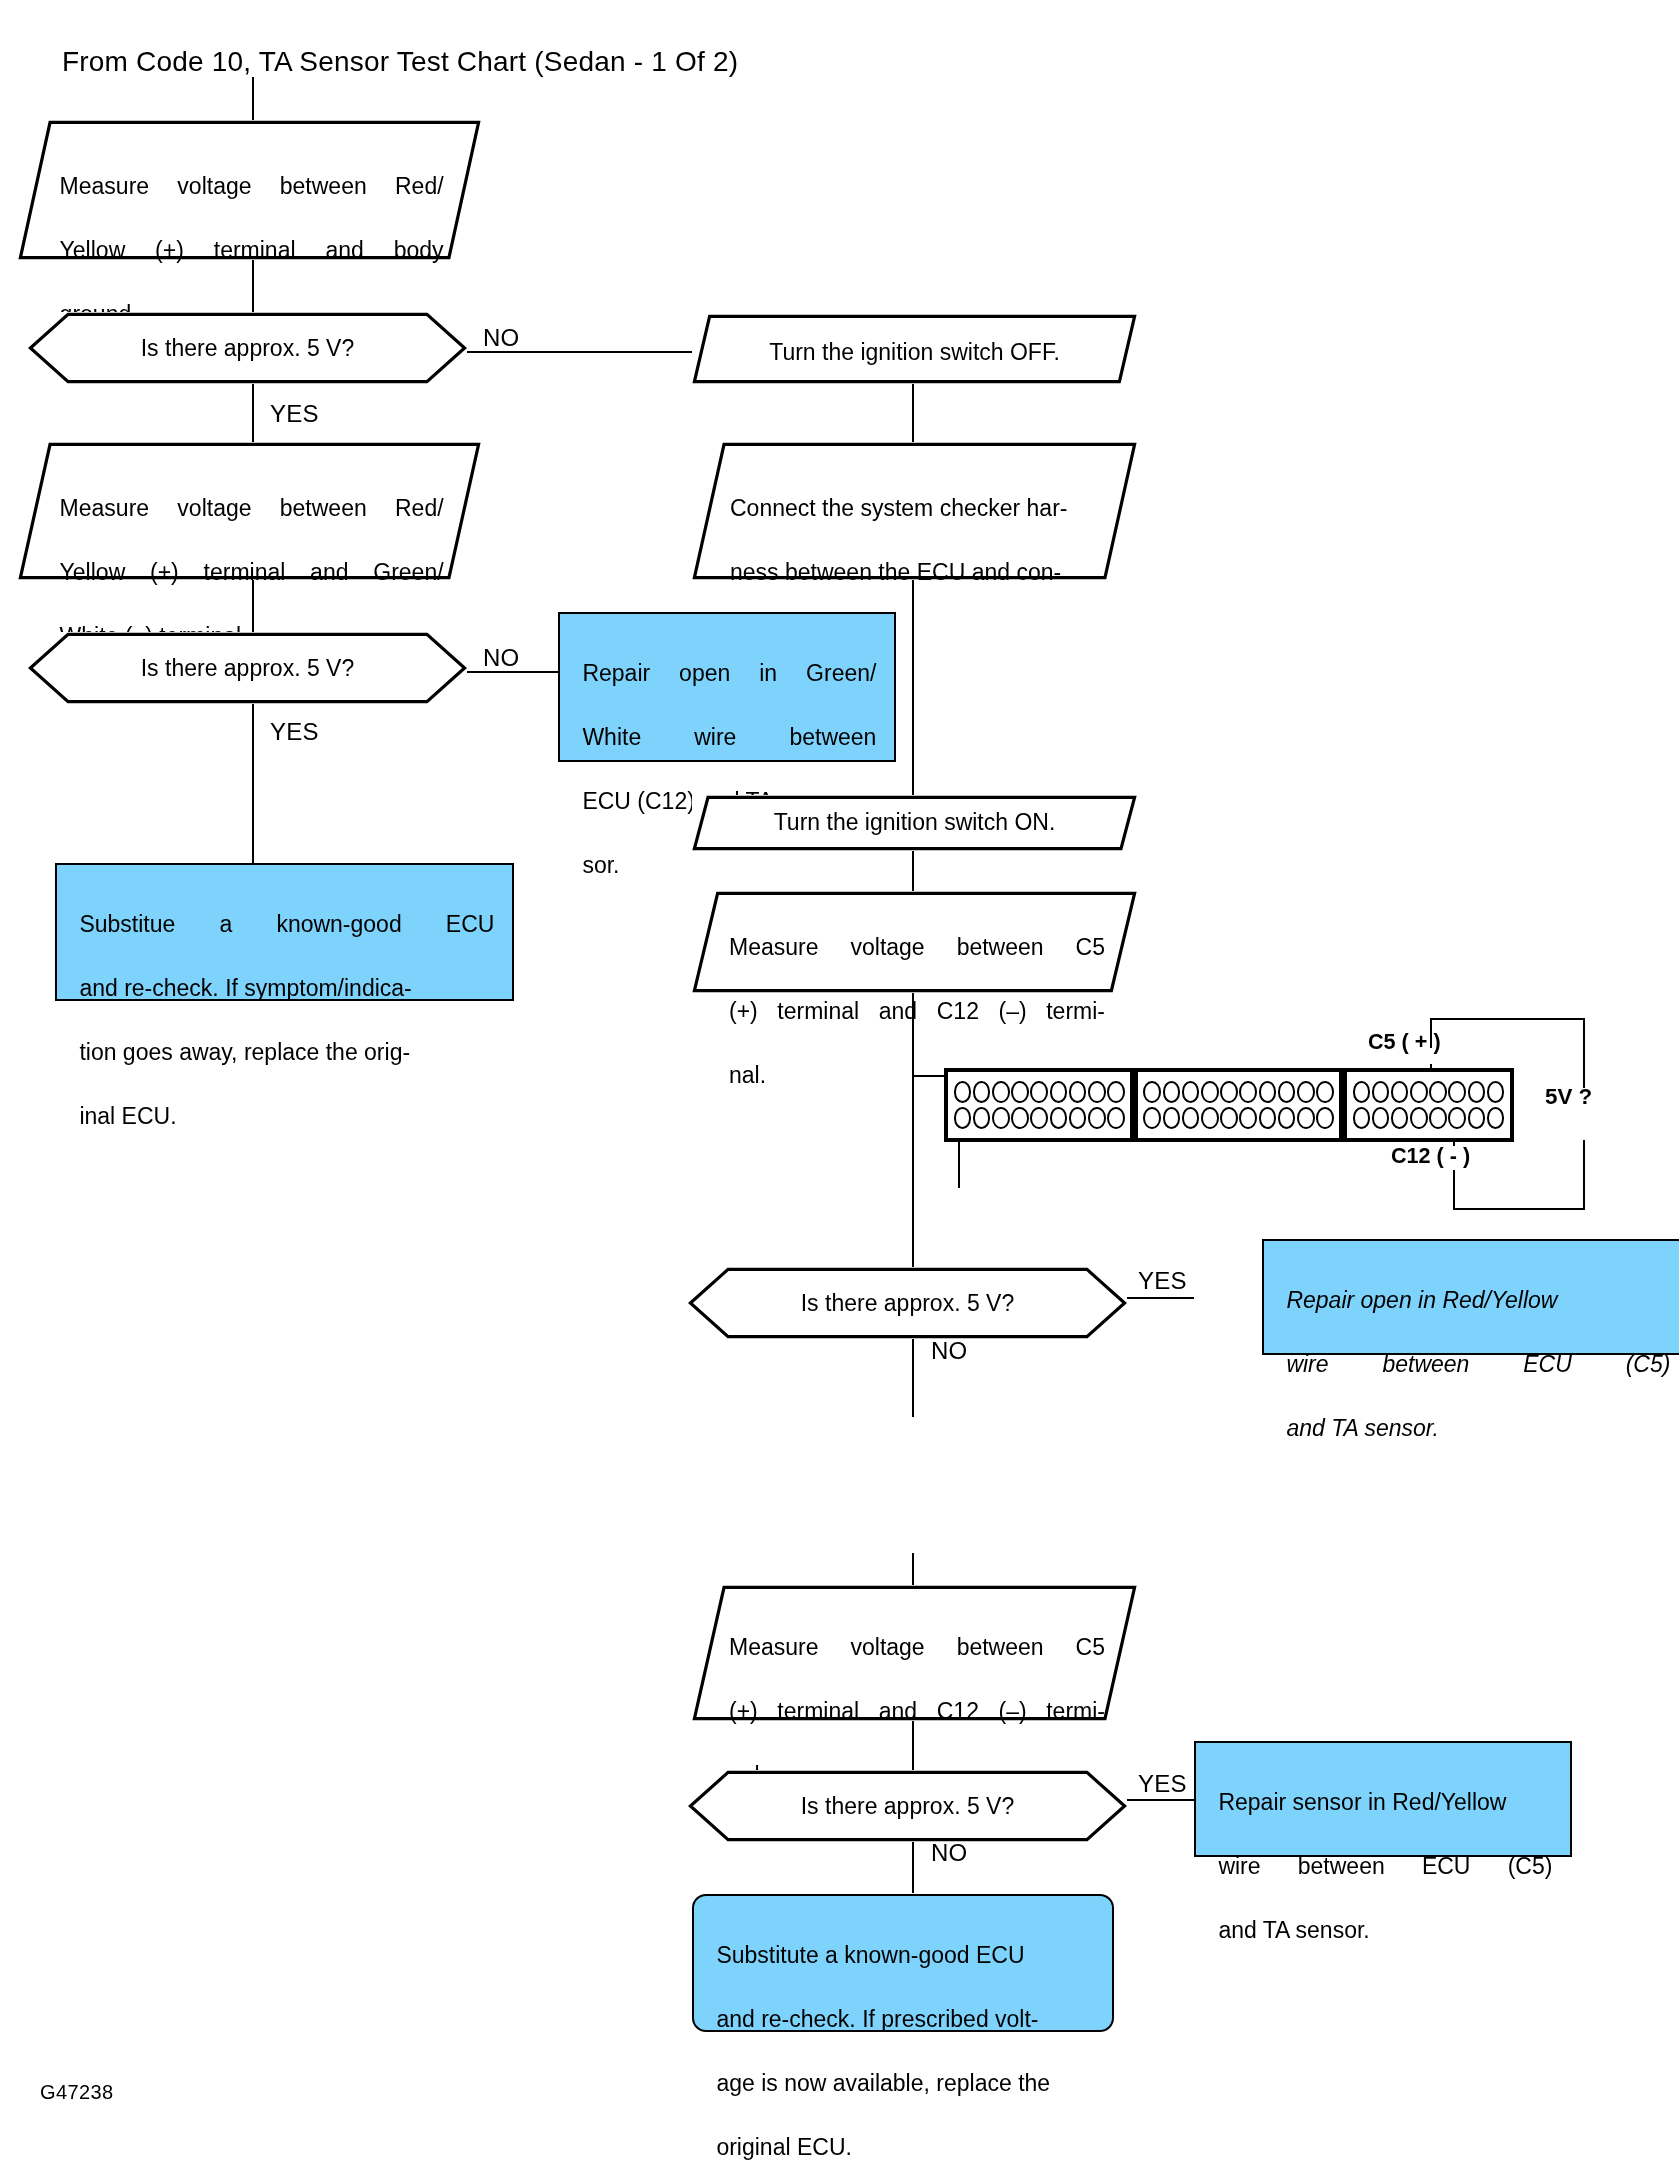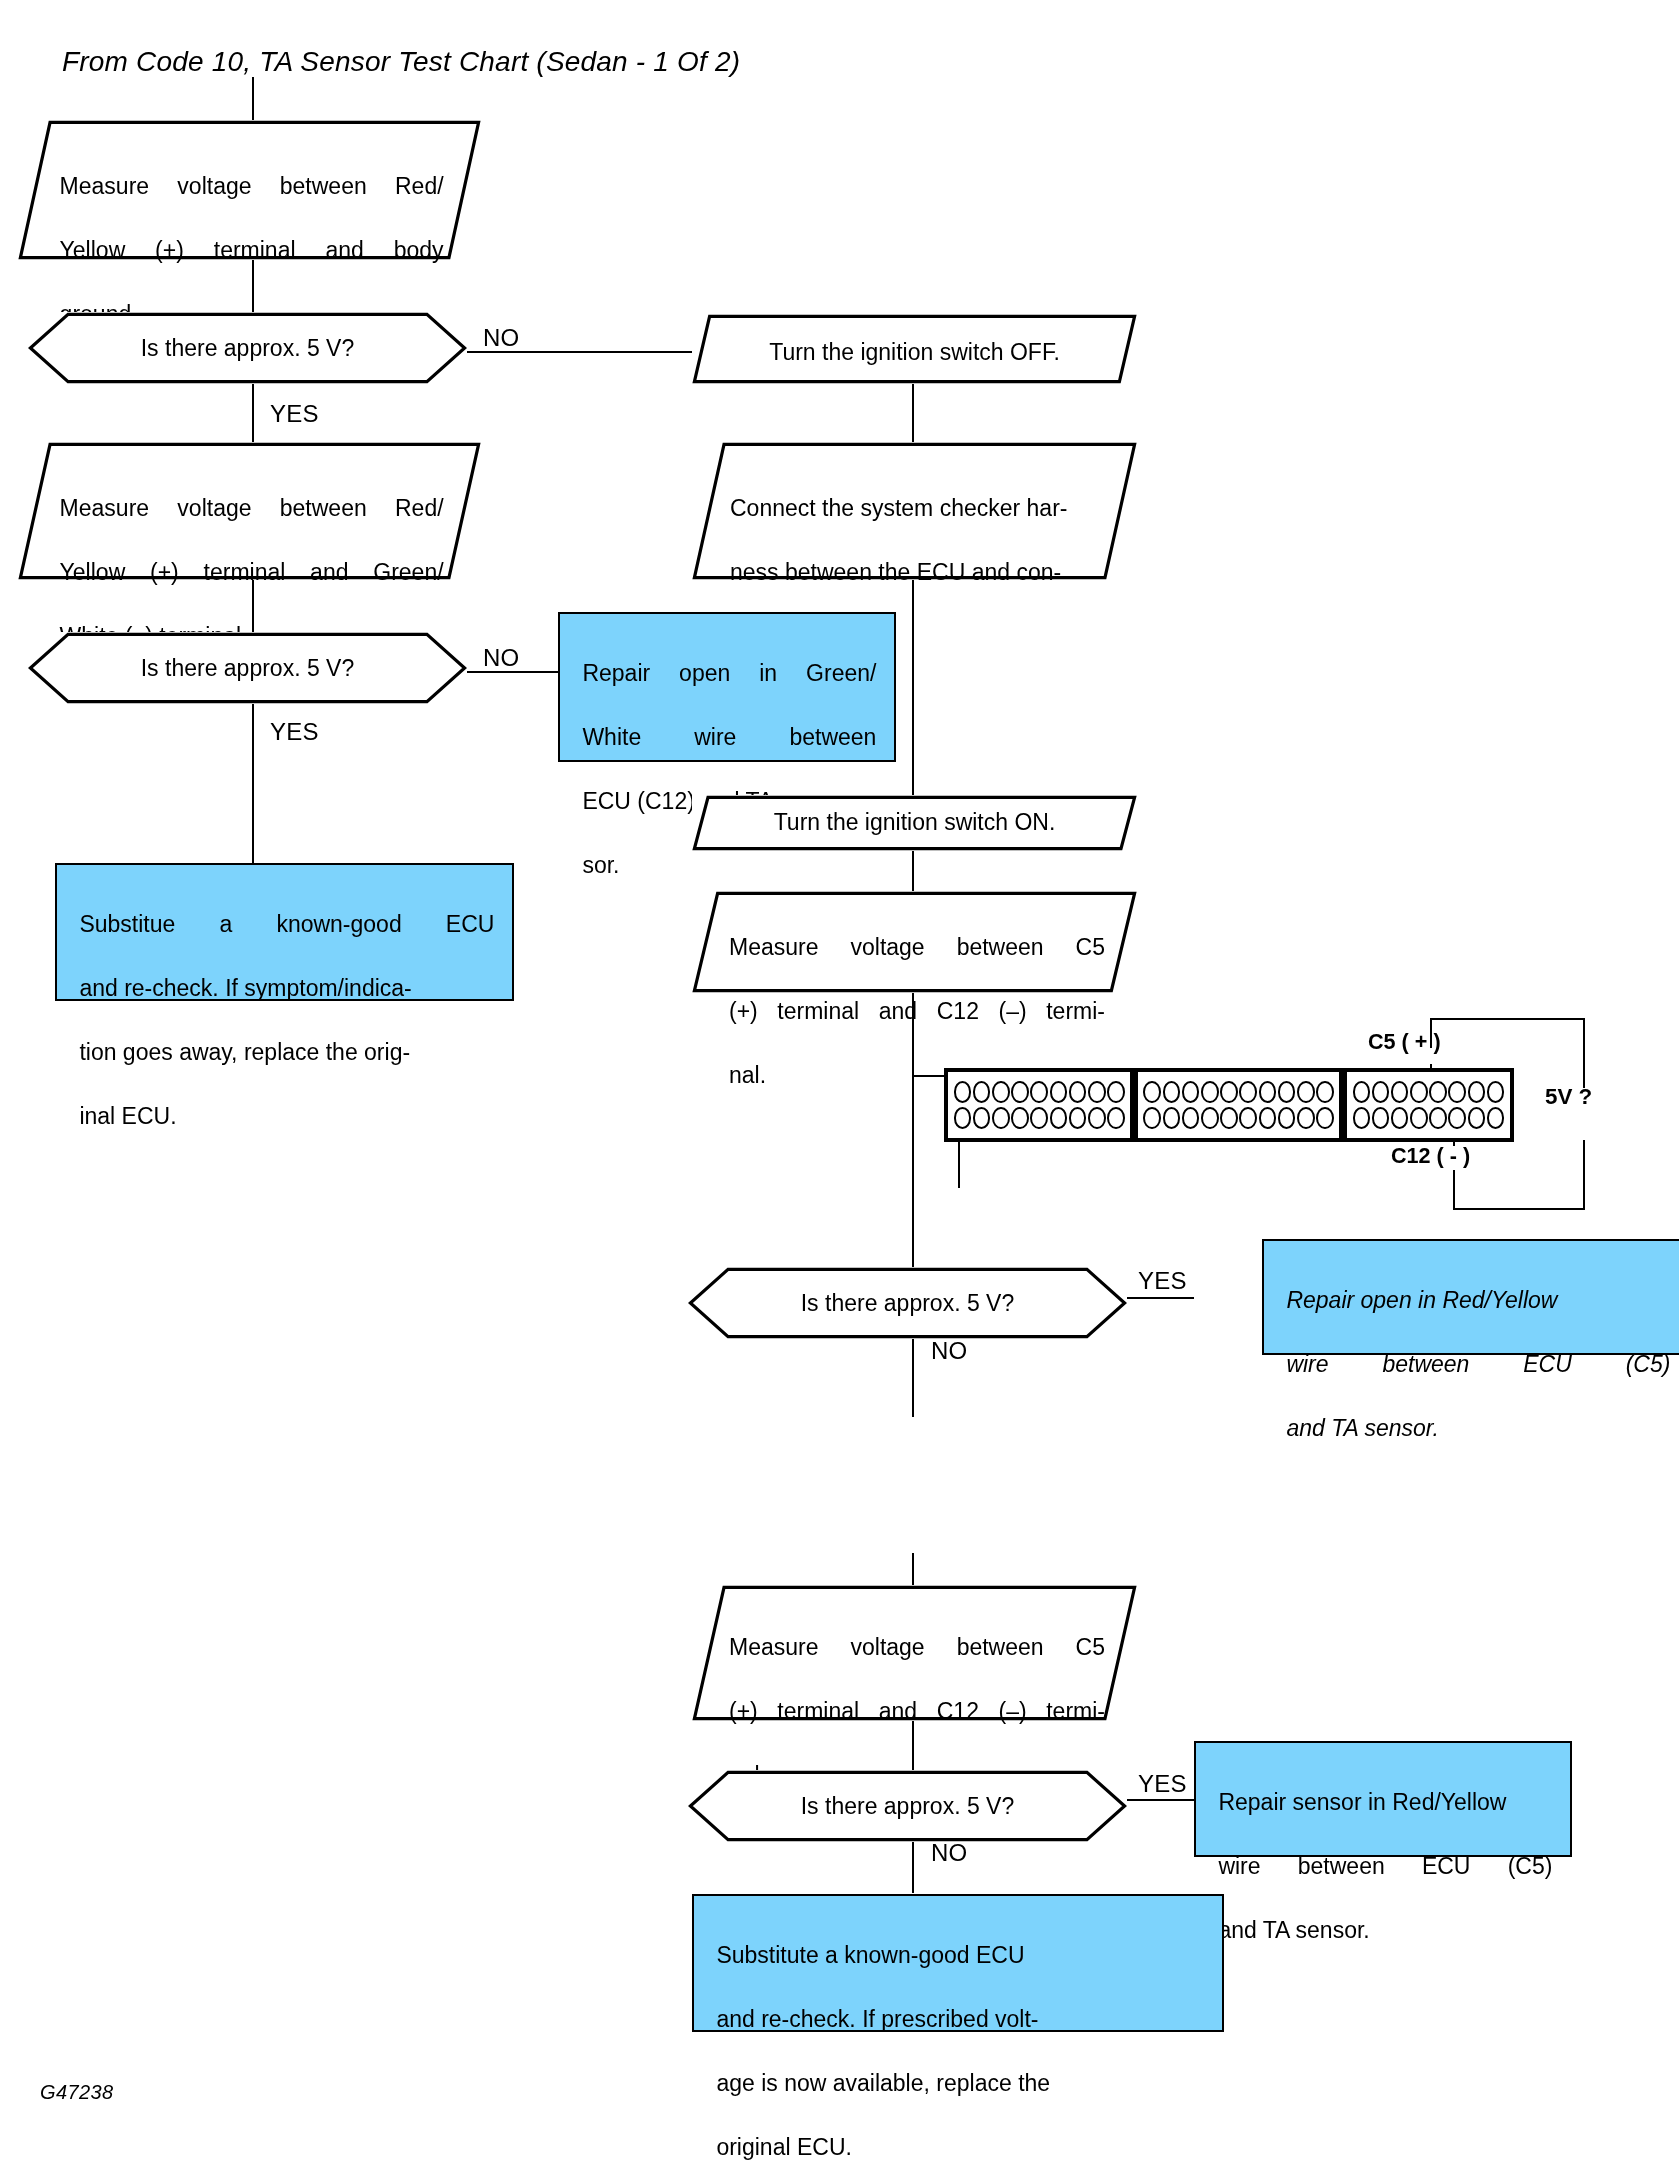--- a/index.html
+++ b/index.html
@@ -11,21 +11,21 @@
     position: relative;
     width: 1679px;
     height: 2183px;
     background: #ffffff;
     font-family: "Liberation Sans", sans-serif;
     color: #000000;
     overflow: hidden;
   }
 
   
-  .abs { position: absolute; font-style: italic; }
+  .abs { position: absolute; }
 
   
   #chart-title {
     left: 62px;
     top: 46px;
     font-size: 28px;
     letter-spacing: 0.2px;
     white-space: nowrap;
   }
 
@@ -463,21 +463,21 @@
   </div>
 
   <div class="node rect" style="left:1194px; top:1741px; width:378px; height:116px;">
     <div class="txt just" style="padding-left:22.4px; padding-right:17.6px;">
       <span class="jline-last">Repair sensor in Red/Yellow</span>
       <span class="jline">wire  between  ECU  (C5)</span>
       <span class="jline-last">and TA sensor.</span>
     </div>
   </div>
 
-  <div class="node rect" style="left:692px; top:1894px; width:532px; height:138px;">
+  <div class="node rect" style="left:692px; top:1894px; width:422px; height:138px;border-radius:14px;">
     <div class="txt just" style="padding-left:22.4px; padding-right:17.6px;">
       <span class="jline-last">Substitute a known-good ECU</span>
       <span class="jline-last">and re-check. If prescribed volt-</span>
       <span class="jline-last">age is now available, replace the</span>
       <span class="jline-last">original ECU.</span>
     </div>
   </div>
 
   <div class="abs" id="footer-code">G47238</div>
 

